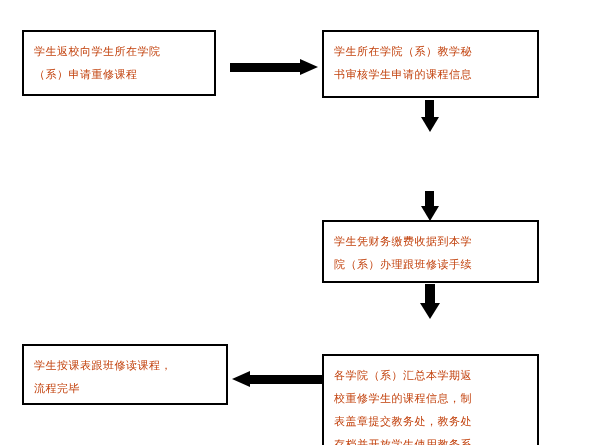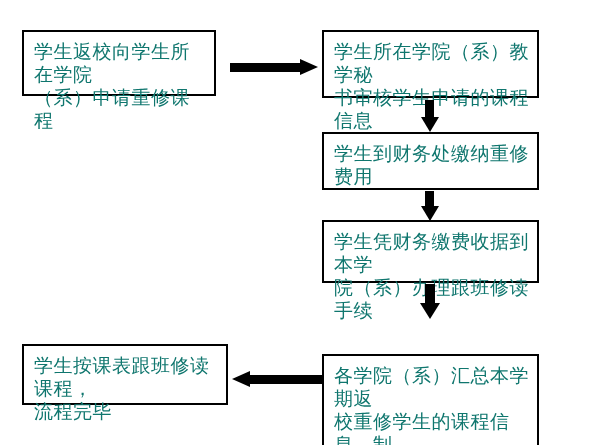--- a/index.html
+++ b/index.html
@@ -19,23 +19,23 @@
     position: absolute;
     box-sizing: border-box;
     border: 2px solid #000000;
     background: #ffffff;
   }
   .node-text {
     position: absolute;
     left: 10px;
     right: 8px;
     top: 8px;
-    font-size: 19px;
+    font-size: 11px;
     line-height: 23px;
-    color: #0f766e;
+    color: #c2410c;
     letter-spacing: 0.5px;
     white-space: pre-line;
     text-align: left;
   }
   
   .arrow {
     position: absolute;
   }
   .arrow-h .shaft {
     position: absolute;
@@ -64,23 +64,20 @@
   <div class="node" style="left:22px; top:30px; width:194px; height:66px;">
     <div class="node-text">学生返校向学生所在学院
 （系）申请重修课程</div>
   </div>
 
   <div class="node" style="left:322px; top:30px; width:217px; height:68px;">
     <div class="node-text">学生所在学院（系）教学秘
 书审核学生申请的课程信息</div>
   </div>
 
-  <div class="node" style="left:322px; top:132px; width:217px; height:58px;">
-    <div class="node-text">学生到财务处缴纳重修费用</div>
-  </div>
 
   <div class="node" style="left:322px; top:220px; width:217px; height:63px;padding-left:36px;">
     <div class="node-text">学生凭财务缴费收据到本学
 院（系）办理跟班修读手续</div>
   </div>
 
   <div class="node" style="left:322px; top:318px; width:217px; height:119px;margin-top:36px;">
     <div class="node-text">各学院（系）汇总本学期返
 校重修学生的课程信息，制
 表盖章提交教务处，教务处

